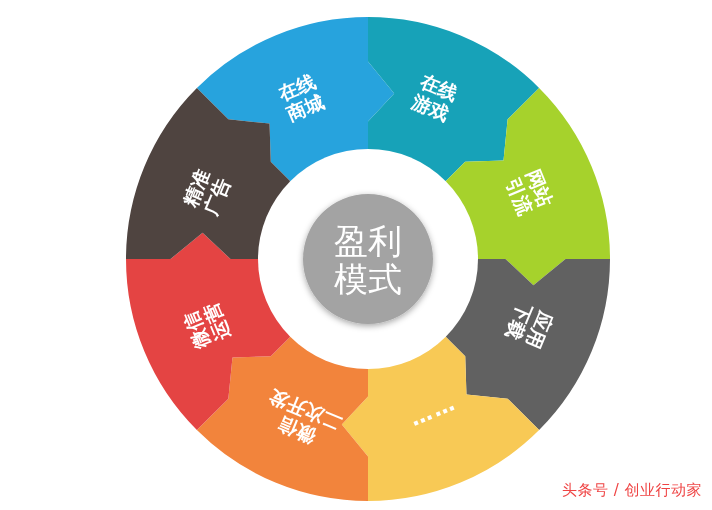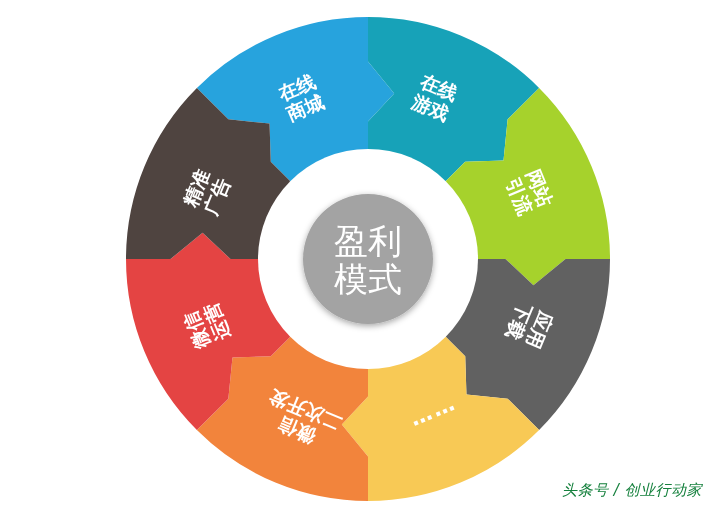--- a/index.html
+++ b/index.html
@@ -1,22 +1,22 @@
 <!DOCTYPE html>
 <html><head>
 <meta charset="utf-8">
 <style>
   html, body { margin: 0; padding: 0; background: #ffffff; }
   body { width: 712px; height: 510px; position: relative; overflow: hidden;
          font-family: "DejaVu Sans", "Liberation Sans", sans-serif; }
   #stage { position: absolute; left: 0; top: 0; width: 712px; height: 510px; }
   .seg-label { fill: #ffffff; font-weight: bold; font-size: 19px; font-family: "DejaVu Sans", sans-serif; }
   .center-label { fill: #ffffff; font-size: 34px; font-family: "DejaVu Sans", sans-serif; }
-  .watermark { position: absolute; right: 10px; top: 481px; font-size: 15px; color: #15803d;
-               font-family: "DejaVu Sans", sans-serif; letter-spacing: 0.5px; font-style: italic; }
+  .watermark { position: absolute; right: 10px; top: 481px; font-size: 15px; color: #ef4444;
+               font-family: "DejaVu Sans", sans-serif; letter-spacing: 0.5px; }
 </style>
 </head>
 <body>
 
 <svg id="stage" viewBox="0 0 712 510" xmlns="http://www.w3.org/2000/svg">
   <defs>
     <filter id="shadow" x="-30%" y="-30%" width="160%" height="160%">
       <feDropShadow dx="0" dy="2" stdDeviation="3" flood-color="#000000" flood-opacity="0.35"></feDropShadow>
     </filter>
   </defs>

